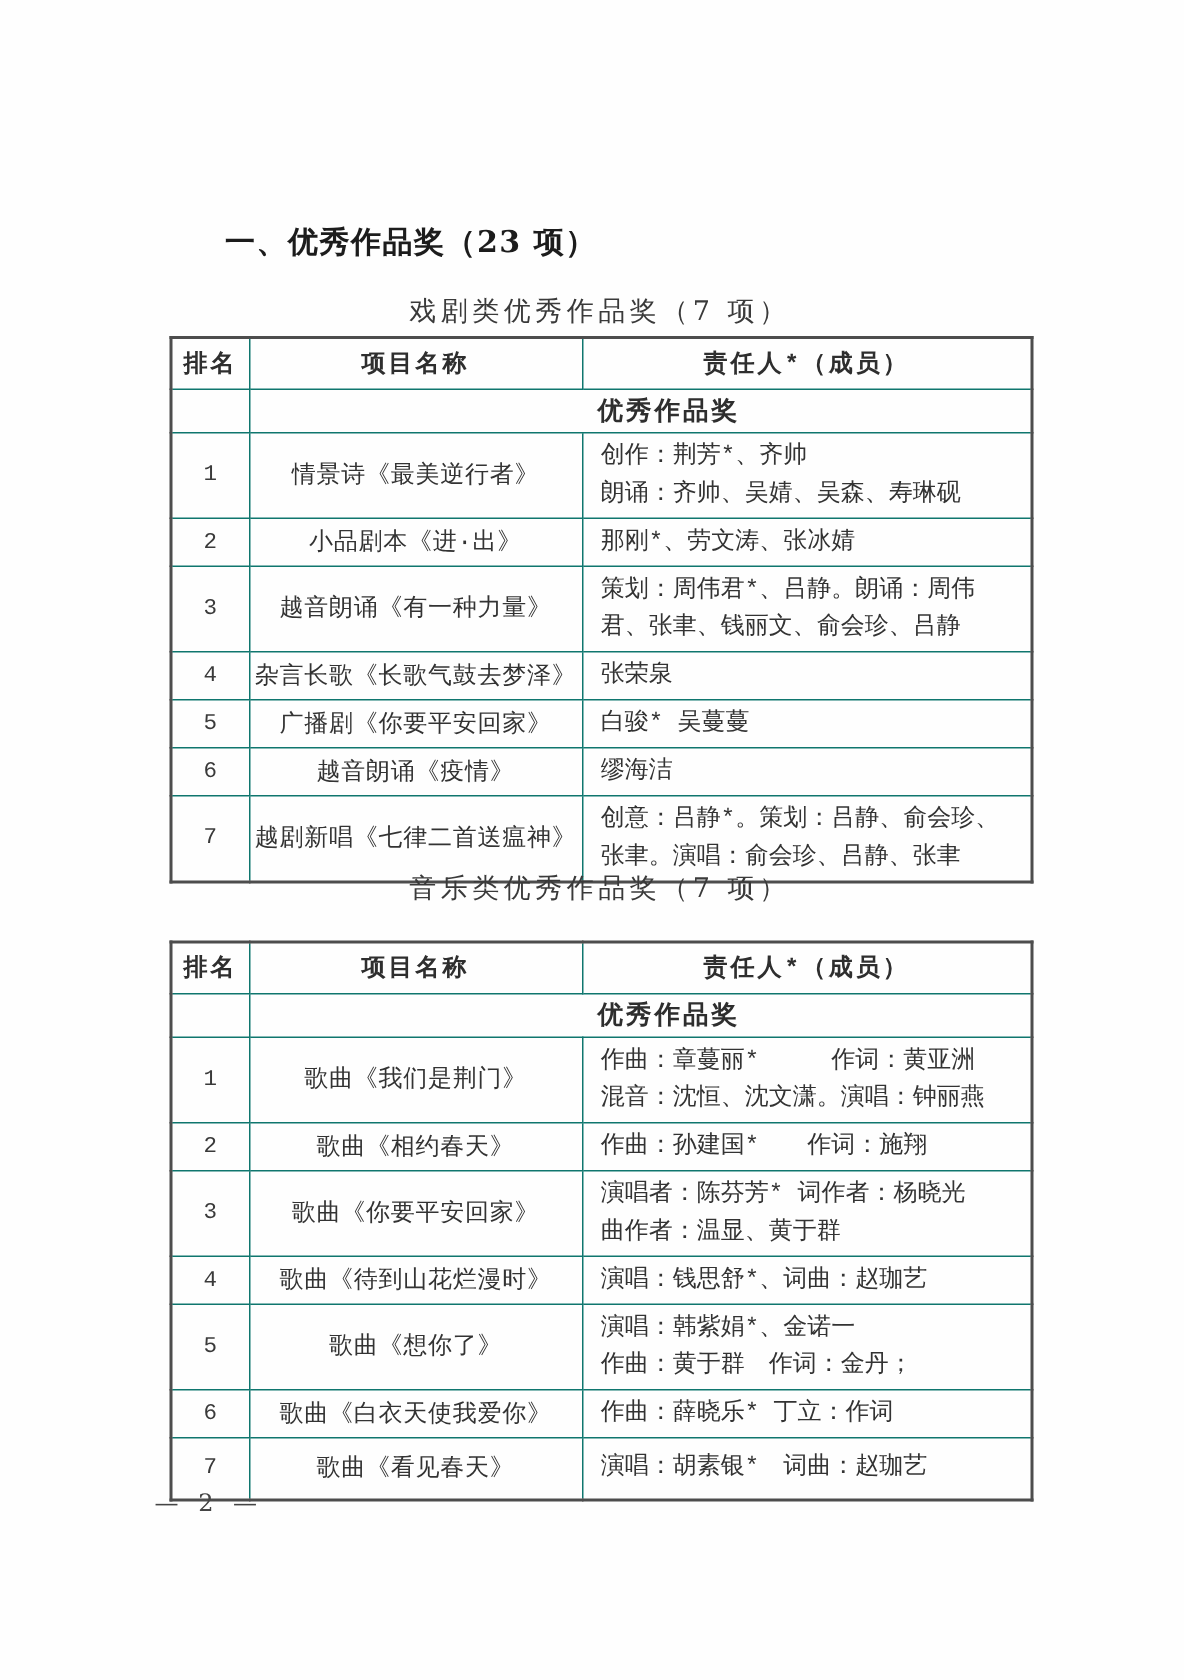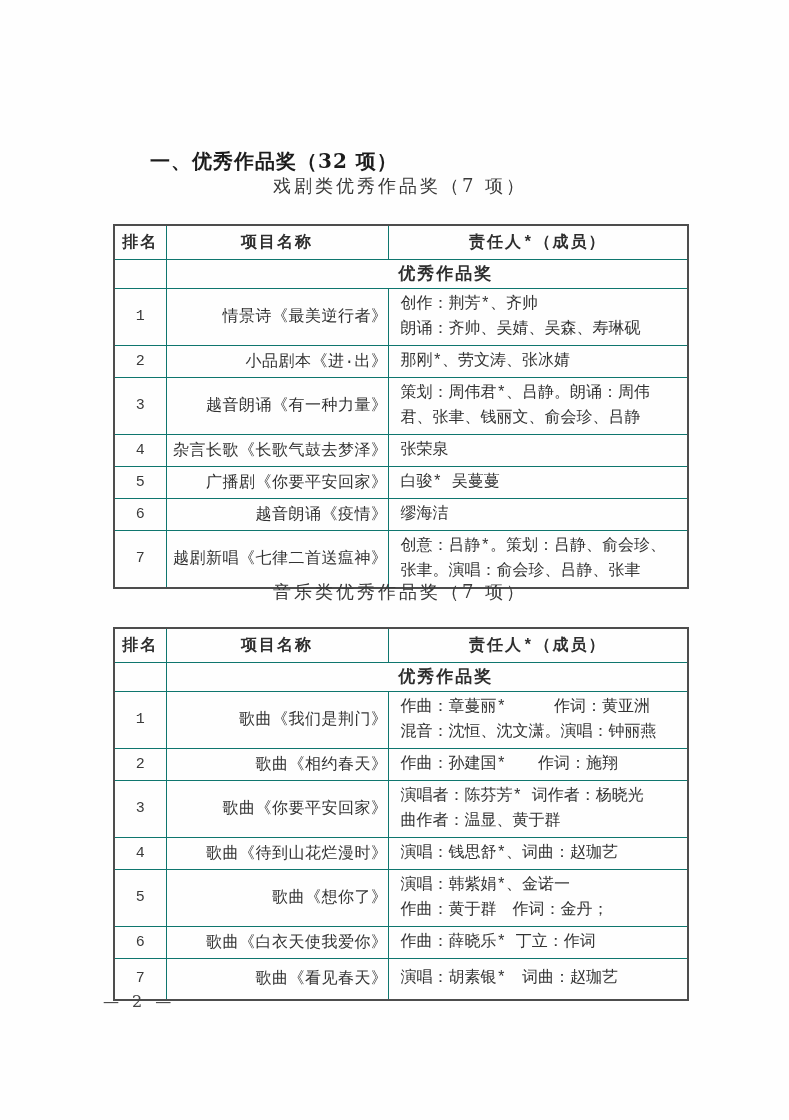--- a/index.html
+++ b/index.html
@@ -36,39 +36,39 @@
   th.col-head {
     font-weight:600; font-size:16px; letter-spacing:2px;
     height:34px; color:#2e2e2e;
   }
   tr.span-row td { height:29px; }
   td.span-label {
     text-align:center; font-weight:600; font-size:17px;
     letter-spacing:2px; color:#2e2e2e;padding-left:38px;
   }
   td.rank { text-align:center; font-size:15px; color:#3a3a3a; }
-  td.proj { text-align:right; letter-spacing:0.5px; }
+  td.proj { text-align:center; letter-spacing:0.5px; }
   td.people { padding:3px 6px 3px 12px; line-height:25px; }
   td.people div { min-height:0; }
   tr.r-single td { height:29px; }
   tr.r-double td { height:53px; }
   tr.r-tall td { height:42px; }
   .page-number {
     position:absolute; left:103px; top:992px;
     font-size:16px; letter-spacing:4px; color:#444;
   }
   #t1 { top:224px; }
-  #cap1 { position:absolute; left:113px; top:174px; width:574px; }
+  #cap1 { position:absolute; left:113px; top:195px; width:574px; }
   #t2 { top:627px; }
   #cap2 { position:absolute; left:113px; top:580px; width:574px; }
 </style>
 </head>
 <body>
 
-<div class="doc-title">一、优秀作品奖（32 项）</div>
+<div class="doc-title">一、优秀作品奖（23 项）</div>
 
 <div id="cap1" class="tb-caption">戏剧类优秀作品奖（7 项）</div>
 
 <div class="table-block" id="t1">
   <table class="awards">
     <colgroup>
         <col style="width:52px">
         <col style="width:222px">
         <col style="width:300px">
       </colgroup>

